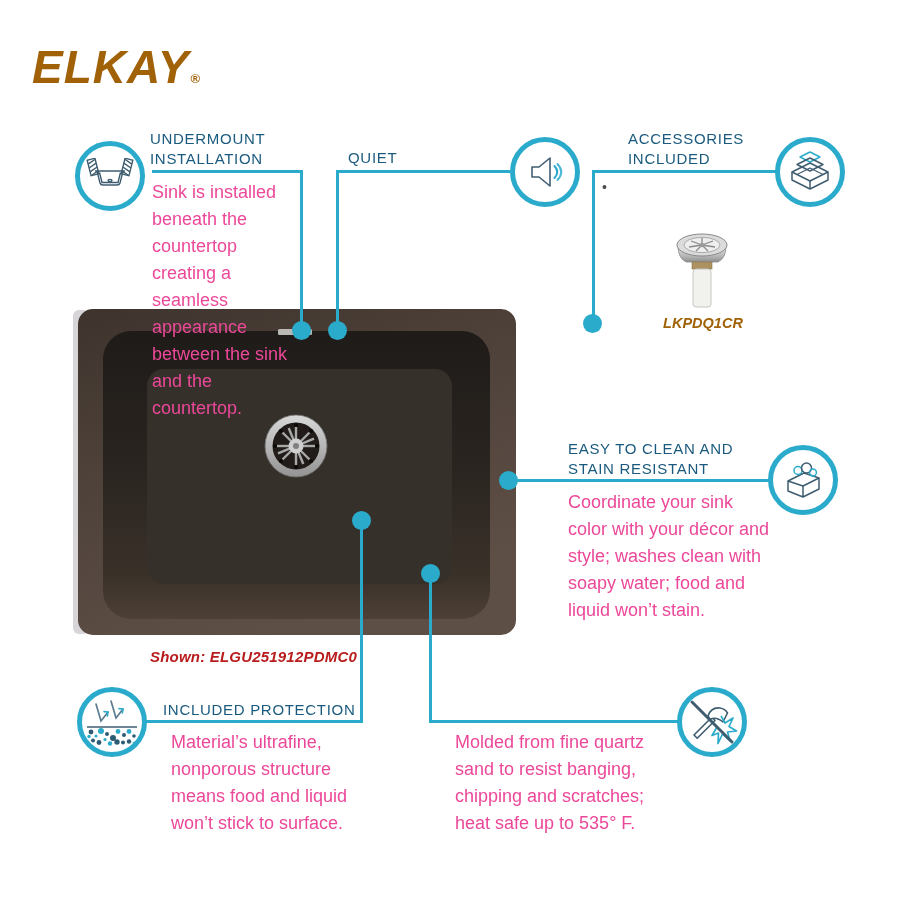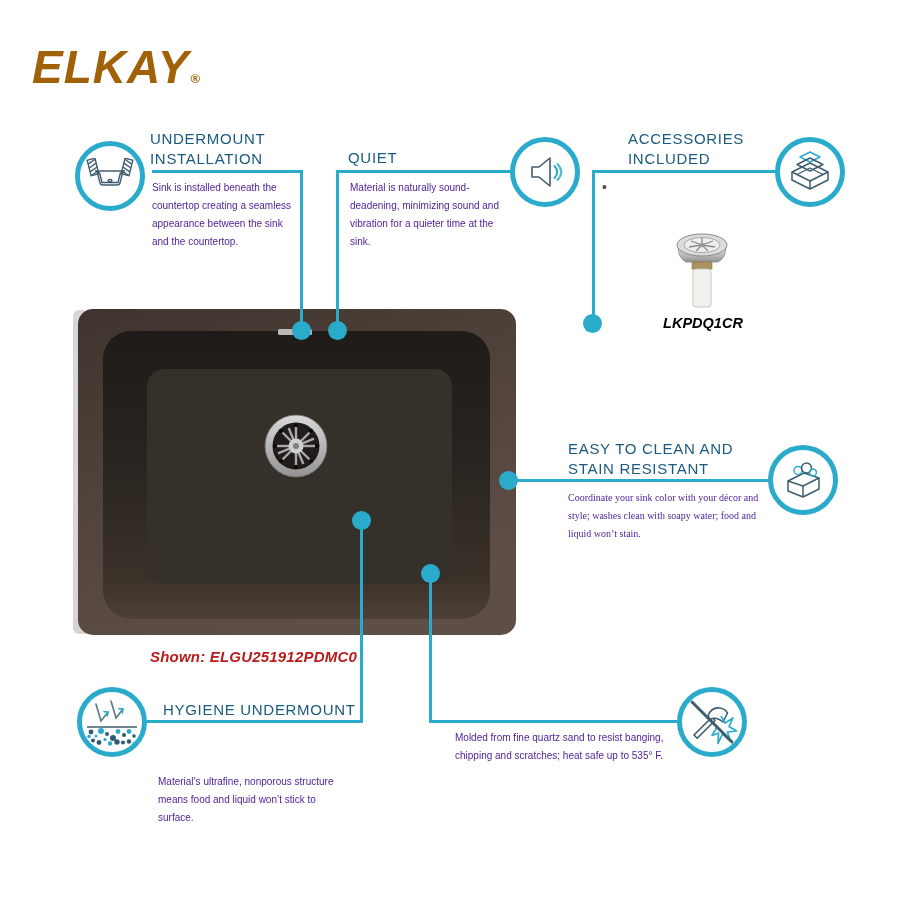--- a/index.html
+++ b/index.html
@@ -3,30 +3,30 @@
 <meta charset="utf-8">
 <style>
   html,body{margin:0;padding:0;background:#fff;}
   .canvas{position:relative;width:900px;height:900px;background:#ffffff;overflow:hidden;
           font-family:"Liberation Sans","DejaVu Sans",sans-serif;}
   .logo{position:absolute;left:32px;top:44px;font-size:46px;font-weight:bold;font-style:italic;
         color:#a16207;letter-spacing:1px;line-height:1;}
   .logo .reg{font-size:13px;font-style:normal;vertical-align:baseline;margin-left:1px;}
   .co-title{position:absolute;font-size:15px;font-weight:normal;color:#1a5a7e;letter-spacing:.7px;
             line-height:20px;}
-  .co-body{position:absolute;font-size:10px;color:#4c1d95;line-height:18px;}
+  .co-body{position:absolute;font-size:18px;color:#ec4899;line-height:27px;}
   .cline{position:absolute;background:#2babcb;}
   .cdot{position:absolute;width:19px;height:19px;border-radius:50%;background:#2babcb;}
   .icirc{position:absolute;width:70px;height:70px;border-radius:50%;background:#fff;
          border:5px solid #2babcb;box-sizing:border-box;display:flex;align-items:center;
          justify-content:center;overflow:hidden;}
   .shown{position:absolute;left:150px;top:648px;font-size:15px;font-style:italic;font-weight:bold;
          color:#b91c1c;letter-spacing:.2px;}
   .model{position:absolute;left:648px;top:315px;width:110px;text-align:center;font-size:14.5px;
-         font-style:italic;font-weight:bold;color:#000000;}
+         font-style:italic;font-weight:bold;color:#a16207;}
   .acc-item{position:absolute;left:602px;top:178px;width:178px;font-size:14px;color:#4d4d4d;
             line-height:19.5px;padding-left:11px;}
   .acc-item .bullet{position:absolute;left:0;top:0;}
 </style>
 </head>
 <body>
 
 <div class="canvas">
 
   <div class="logo"><span>ELKAY</span><span class="reg">®</span></div>
@@ -211,21 +211,20 @@
       <path d="M25,23 q3,-9 12,-8 q5,0.8 7.5,5 l-4.5,9 q-7,-6 -13,-2.5 z" fill="#fff" stroke="#3f5d70" stroke-width="1.6" stroke-linejoin="round"></path>
       <polyline points="38,23 42,30 50,25 46,33.5 53.5,38 44.5,39 47,48 39.5,41 35,50.5 35.5,40 29,42.5 34,34" fill="none" stroke="#2babcb" stroke-width="1.7" stroke-linejoin="round"></polyline>
       <line x1="9" y1="9" x2="49" y2="49" stroke="#3f5d70" stroke-width="3" stroke-linecap="round"></line>
     </svg>
   </div>
 
   <div class="co-title" style="left:150px;top:129px;width:150px;">UNDERMOUNT INSTALLATION</div>
   <div class="co-body" style="left:152px;top:179px;width:150px;">Sink is installed beneath the countertop creating a seamless appearance between the sink and the countertop.</div>
 
   <div class="co-title" style="left:348px;top:148px;width:150px;">QUIET</div>
-  <div class="co-body" style="left:350px;top:179px;width:152px;">Material is naturally sound-deadening, minimizing sound and vibration for a quieter time at the sink.</div>
 
   <div class="co-title" style="left:616px;top:129px;width:150px;margin-left:12px;">ACCESSORIES INCLUDED</div>
   <div class="acc-item">
     <span class="bullet">•</span>
   </div>
 
   <svg style="position:absolute;left:666px;top:230px;" width="75" height="82" viewBox="0 0 75 82">
     <defs>
       <linearGradient id="gChrome" x1="0" y1="0" x2="0" y2="1">
         <stop offset="0" stop-color="#e8e8e8"></stop>
@@ -245,20 +244,20 @@
         <line x1="36" y1="15" x2="42" y2="21"></line>
         <line x1="36" y1="15" x2="30" y2="21"></line>
     </g>
     <circle cx="36" cy="15" r="2.2" fill="#9a9a9a"></circle>
     <rect x="26" y="32" width="20" height="7" fill="#ab9260" stroke="#8d7748" stroke-width="0.6"></rect>
     <rect x="27" y="39" width="18" height="38" rx="3" fill="#f1f1ee" stroke="#c6c6c2" stroke-width="1"></rect>
   </svg>
   <div class="model">LKPDQ1CR</div>
 
   <div class="co-title" style="left:568px;top:439px;width:190px;">EASY TO CLEAN AND STAIN RESISTANT</div>
-  <div class="co-body" style="left:568px;top:489px;width:204px;font-family:Liberation Serif, serif;">Coordinate your sink color with your décor and style; washes clean with soapy water; food and liquid won’t stain.</div>
-
-  <div class="co-title" style="left:163px;top:700px;width:250px;">HYGIENE UNDERMOUNT</div>
-  <div class="co-body" style="left:158px;top:729px;width:196px;margin-top:44px;">Material’s ultrafine, nonporous structure means food and liquid won’t stick to surface.</div>
+  <div class="co-body" style="left:568px;top:489px;width:204px;">Coordinate your sink color with your décor and style; washes clean with soapy water; food and liquid won’t stain.</div>
+
+  <div class="co-title" style="left:163px;top:700px;width:250px;">INCLUDED PROTECTION</div>
+  <div class="co-body" style="left:171px;top:729px;width:196px;">Material’s ultrafine, nonporous structure means food and liquid won’t stick to surface.</div>
 
   <div class="co-body" style="left:455px;top:729px;width:212px;">Molded from fine quartz sand to resist banging, chipping and scratches; heat safe up to 535° F.</div>
 
 </div>
 
 </body></html>

